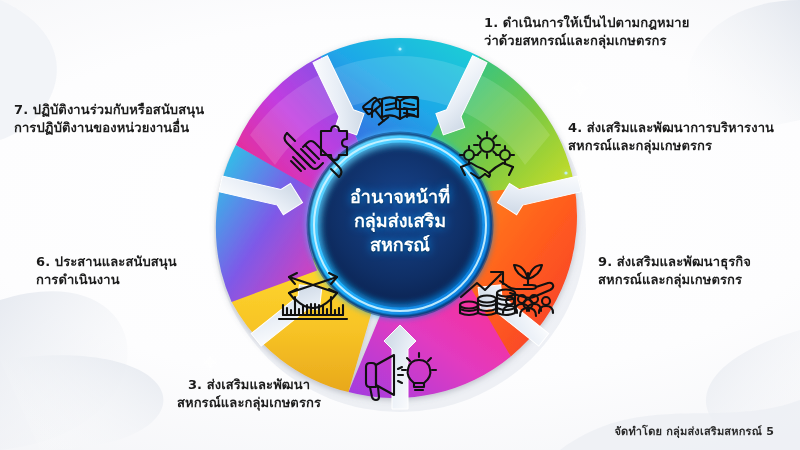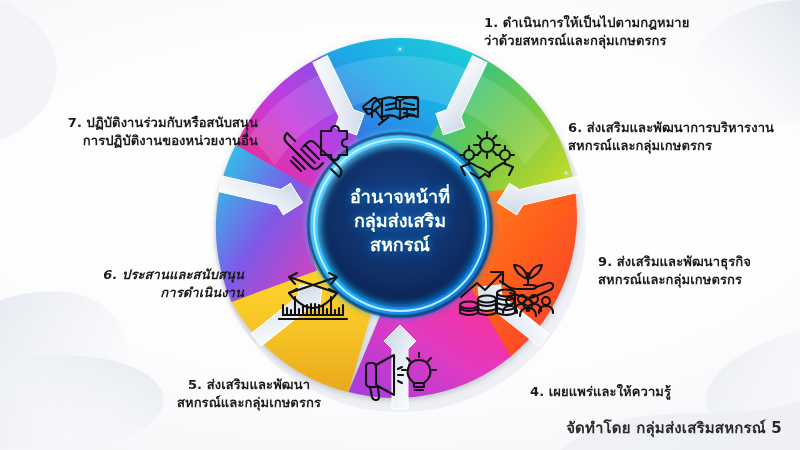--- a/index.html
+++ b/index.html
@@ -24,38 +24,38 @@
   .label{
     position:absolute;
     color:#1b1b1b;
     font-weight:700;
     font-size:13px;
     line-height:1.42;
     letter-spacing:.1px;
     white-space:pre-line;
   }
   .lbl-right{text-align:left;}
-  .lbl-left{text-align:right;margin-top:13px;}
+  .lbl-left{text-align:left;}
   .lbl-ctr{text-align:center;}
 
   .center-text{
     position:absolute;
     left:300px;top:185px;width:200px;
     text-align:center;
     color:#ffffff;
     font-weight:700;
     font-size:18px;
     line-height:1.33;
     white-space:pre-line;
     text-shadow:0 0 10px rgba(0,160,255,.85),0 1px 2px rgba(0,0,0,.55);
     pointer-events:none;
   }
   .footer{
-    position:absolute;right:18px;bottom:10px;
-    color:#2a2a2a;font-size:15px;font-weight:600;
+    position:absolute;right:26px;bottom:10px;
+    color:#2a2a2a;font-size:11px;font-weight:600;
     letter-spacing:.2px;
   }
 </style>
 </head>
 <body>
 
 <div id="stage">
 
   <div class="bg"></div>
 
@@ -311,32 +311,31 @@
 
   </div>
 
   <div class="center-text">อำนาจหน้าที่
 กลุ่มส่งเสริม
 สหกรณ์</div>
 
   <div class="label lbl-right" style="left:484px;top:14px;width:308px;">1. ดำเนินการให้เป็นไปตามกฎหมาย
 ว่าด้วยสหกรณ์และกลุ่มเกษตรกร</div>
 
-  <div class="label lbl-right" style="left:568px;top:119px;width:232px;">6. ส่งเสริมและพัฒนาการบริหารงาน
+  <div class="label lbl-right" style="left:568px;top:119px;width:232px;">4. ส่งเสริมและพัฒนาการบริหารงาน
 สหกรณ์และกลุ่มเกษตรกร</div>
 
   <div class="label lbl-right" style="left:598px;top:253px;width:202px;">9. ส่งเสริมและพัฒนาธุรกิจ
 สหกรณ์และกลุ่มเกษตรกร</div>
 
-  <div class="label lbl-right" style="left:530px;top:383px;width:230px;">4. เผยแพร่และให้ความรู้</div>
-
-  <div class="label lbl-ctr" style="left:130px;top:376px;width:238px;">5. ส่งเสริมและพัฒนา
+
+  <div class="label lbl-ctr" style="left:130px;top:376px;width:238px;">3. ส่งเสริมและพัฒนา
 สหกรณ์และกลุ่มเกษตรกร</div>
 
-  <div class="label lbl-left" style="left:36px;top:253px;width:208px;font-style:italic;">6. ประสานและสนับสนุน
+  <div class="label lbl-left" style="left:36px;top:253px;width:208px;">6. ประสานและสนับสนุน
 การดำเนินงาน</div>
 
   <div class="label lbl-left" style="left:14px;top:101px;width:244px;">7. ปฏิบัติงานร่วมกับหรือสนับสนุน
 การปฏิบัติงานของหน่วยงานอื่น</div>
 
   <div class="footer">จัดทำโดย กลุ่มส่งเสริมสหกรณ์ 5</div>
 
 </div>
 
 </body></html>

